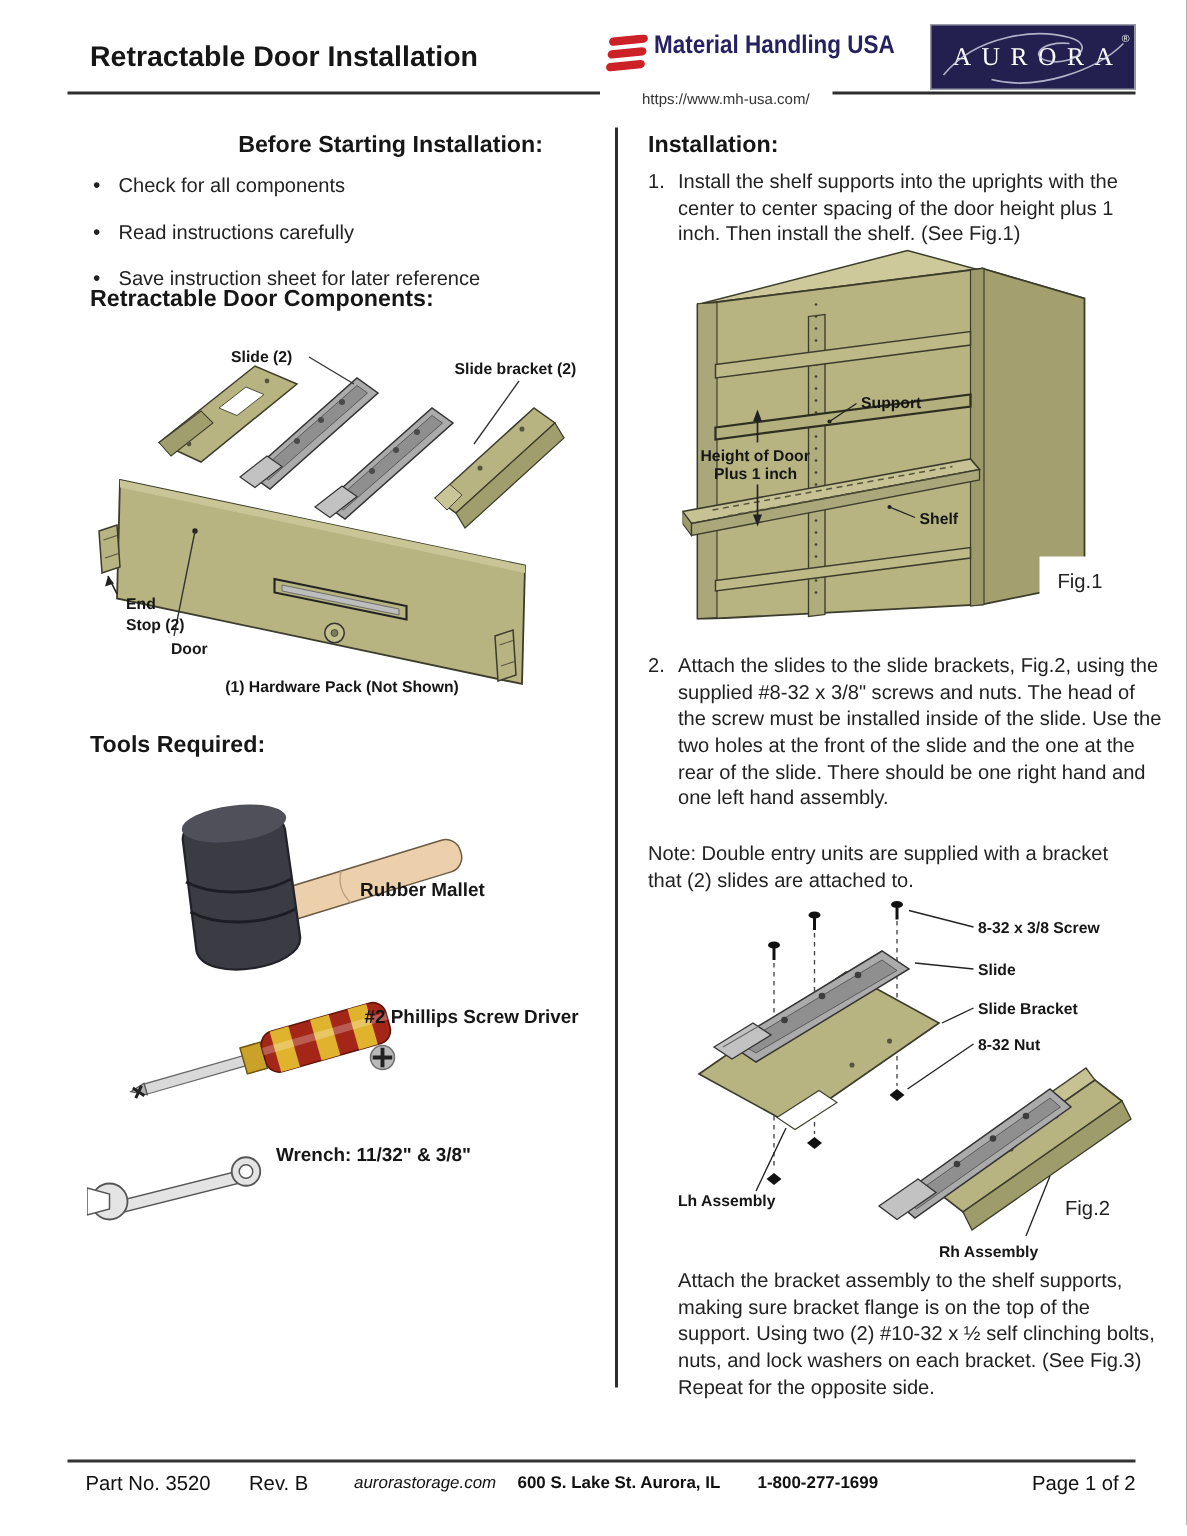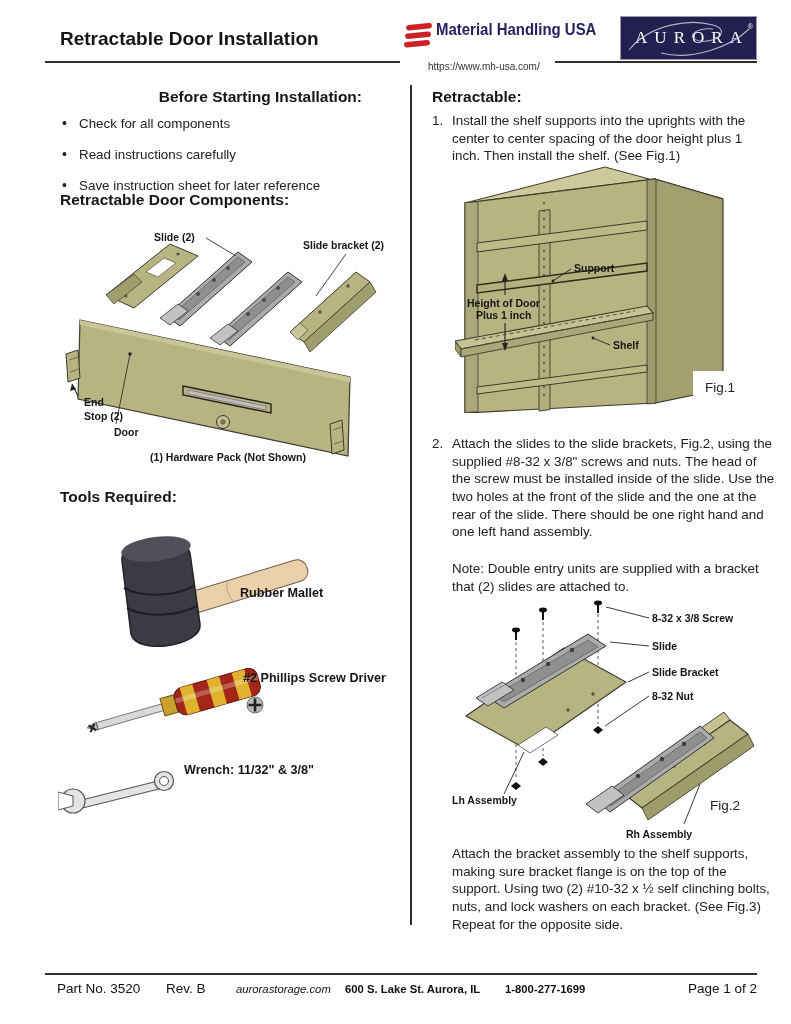--- a/index.html
+++ b/index.html
@@ -205,21 +205,21 @@
       <g transform="translate(24,36) rotate(-14)">
         <rect x="0" y="-4" width="82" height="8" fill="#e4e4e4" stroke="#555" stroke-width="1"></rect>
       </g>
       <circle cx="106" cy="13" r="9.5" fill="#e4e4e4" stroke="#555" stroke-width="1.2"></circle>
       <circle cx="106" cy="13" r="4.5" fill="#ffffff" stroke="#555" stroke-width="1"></circle>
       <circle cx="15" cy="33" r="12" fill="#e4e4e4" stroke="#555" stroke-width="1.2"></circle>
       <polygon points="0,24 15,28 15,38 0,42" fill="#ffffff" stroke="#555" stroke-width="1"></polygon>
     </svg>
   </div>
 
-  <div class="abs h2" style="left:432px;top:88px;">Retractable:</div>
+  <div class="abs h2" style="left:432px;top:88px;">Installation:</div>
 
   <div class="abs step" style="left:432px;top:112px;width:338px;">
     <span class="body-text step-num">1.</span>
     <span class="body-text">Install the shelf supports into the uprights with the center to center spacing of the door height plus 1 inch. Then install the shelf. (See Fig.1)</span>
   </div>
 
   <div class="abs" style="left:455px;top:163px;">
     <svg width="315" height="250" viewBox="0 0 315 250">
 
       <polygon points="10,40 150,4 268,36 200,16" fill="#cdc99b" stroke="#3c3c2c" stroke-width="1"></polygon>
@@ -295,21 +295,21 @@
       <rect x="238" y="208" width="54" height="31" fill="#ffffff"></rect>
       <text x="265" y="229" text-anchor="middle" class="fig-caption">Fig.1</text>
     </svg>
   </div>
 
   <div class="abs step" style="left:432px;top:435px;width:345px;">
     <span class="body-text step-num">2.</span>
     <span class="body-text">Attach the slides to the slide brackets, Fig.2, using the supplied #8-32 x 3/8" screws and nuts. The head of the screw must be installed inside of the slide. Use the two holes at the front of the slide and the one at the rear of the slide.  There should be one right hand and one left hand assembly.</span>
   </div>
 
-  <div class="abs body-text" style="left:452px;top:560px;width:325px;">Note: Double entry units are supplied with a bracket that (2) slides are attached to.</div>
+  <div class="abs body-text" style="left:432px;top:560px;width:325px;">Note: Double entry units are supplied with a bracket that (2) slides are attached to.</div>
 
   <div class="abs" style="left:448px;top:598px;">
     <svg width="322" height="248" viewBox="0 0 322 248">
 
       <g stroke="#444" stroke-width="0.9" stroke-dasharray="3,3">
         <line x1="68" y1="38" x2="68" y2="182"></line>
         <line x1="95" y1="18" x2="95" y2="158"></line>
         <line x1="150" y1="10" x2="150" y2="126"></line>
       </g>
 

